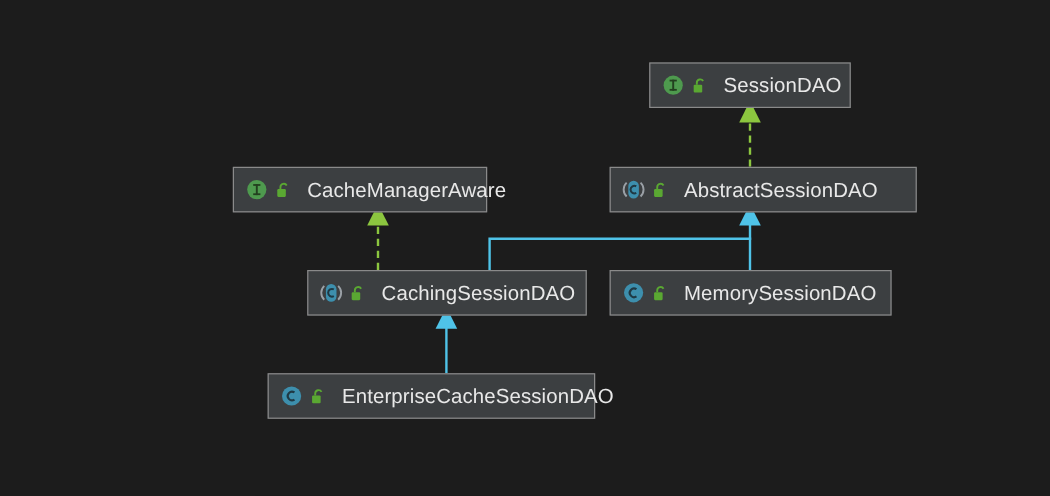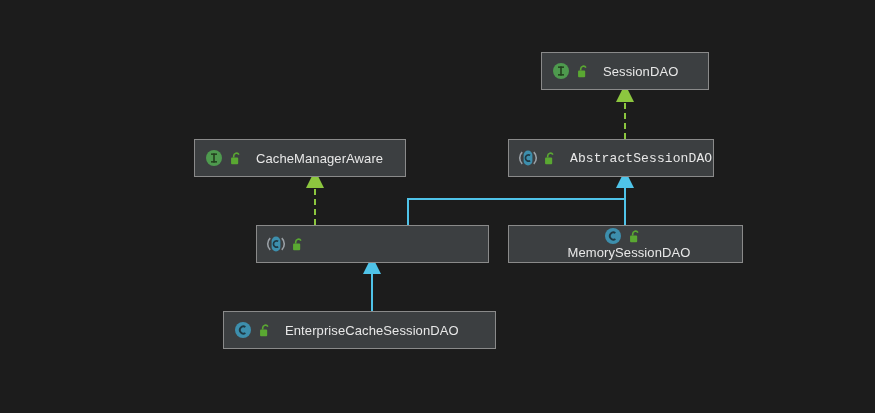--- a/index.html
+++ b/index.html
@@ -31,21 +31,21 @@
     display: flex;
     align-items: center;
     background: #3c3f41;
     border: 1px solid #8a8a8a;
     height: 38px;
     padding: 0 14px 0 9px;
     white-space: nowrap;
   }
   .node-label {
     color: #e8e8e8;
-    font-size: 13px;
+    font-size: 17px;
     line-height: 1;
     letter-spacing: 0.1px;
     margin-left: 12px;
   }
   .icon-group {
     display: flex;
     align-items: center;
     flex: 0 0 auto;
   }
   .type-icon {
@@ -122,21 +122,21 @@
         <rect x="7" y="13.1" width="6" height="1.5" fill="#23401f"></rect>
       </svg>
       <svg class="lock-icon" viewBox="0 0 16 16">
         <path d="M5 7 V5.2 a3 3 0 0 1 5.6 -1.4" fill="none" stroke="#5aa832" stroke-width="1.7"></path>
         <rect x="2.2" y="7" width="7.6" height="7" rx="1" fill="#5aa832"></rect>
       </svg>
     </span>
     <span class="node-label">CacheManagerAware</span>
   </div>
 
-  <div class="uml-node" style="left:508px; top:139px; width:206px;font-family:Liberation Mono, monospace;">
+  <div class="uml-node" style="left:508px; top:139px; width:256px;">
     <span class="icon-group">
       <svg class="type-icon" viewBox="0 0 20 20">
         <path d="M4.2 4.2 a8 8 0 0 0 0 11.6" fill="none" stroke="#9aa0a6" stroke-width="1.6"></path>
         <path d="M15.8 4.2 a8 8 0 0 1 0 11.6" fill="none" stroke="#9aa0a6" stroke-width="1.6"></path>
         <rect x="5.6" y="2.6" width="8.8" height="14.8" rx="4.4" fill="#3d8fad"></rect>
         <path d="M12.2 7.2 a3.2 3.2 0 1 0 0 5.6" fill="none" stroke="#1f3944" stroke-width="1.7"></path>
       </svg>
       <svg class="lock-icon" viewBox="0 0 16 16">
         <path d="M5 7 V5.2 a3 3 0 0 1 5.6 -1.4" fill="none" stroke="#5aa832" stroke-width="1.7"></path>
         <rect x="2.2" y="7" width="7.6" height="7" rx="1" fill="#5aa832"></rect>
@@ -151,23 +151,24 @@
         <path d="M4.2 4.2 a8 8 0 0 0 0 11.6" fill="none" stroke="#9aa0a6" stroke-width="1.6"></path>
         <path d="M15.8 4.2 a8 8 0 0 1 0 11.6" fill="none" stroke="#9aa0a6" stroke-width="1.6"></path>
         <rect x="5.6" y="2.6" width="8.8" height="14.8" rx="4.4" fill="#3d8fad"></rect>
         <path d="M12.2 7.2 a3.2 3.2 0 1 0 0 5.6" fill="none" stroke="#1f3944" stroke-width="1.7"></path>
       </svg>
       <svg class="lock-icon" viewBox="0 0 16 16">
         <path d="M5 7 V5.2 a3 3 0 0 1 5.6 -1.4" fill="none" stroke="#5aa832" stroke-width="1.7"></path>
         <rect x="2.2" y="7" width="7.6" height="7" rx="1" fill="#5aa832"></rect>
       </svg>
     </span>
+    <span class="node-label">CachingSessionDAO</span>
   </div>
 
-  <div class="uml-node" style="left:508px; top:225px; width:235px;flex-direction:column;">
+  <div class="uml-node" style="left:508px; top:225px; width:235px;">
     <span class="icon-group">
       <svg class="type-icon" viewBox="0 0 20 20">
         <circle cx="10" cy="10" r="8" fill="#3d8fad"></circle>
         <path d="M12.4 7 a3.6 3.6 0 1 0 0 6" fill="none" stroke="#1f3944" stroke-width="1.8"></path>
       </svg>
       <svg class="lock-icon" viewBox="0 0 16 16">
         <path d="M5 7 V5.2 a3 3 0 0 1 5.6 -1.4" fill="none" stroke="#5aa832" stroke-width="1.7"></path>
         <rect x="2.2" y="7" width="7.6" height="7" rx="1" fill="#5aa832"></rect>
       </svg>
     </span>

